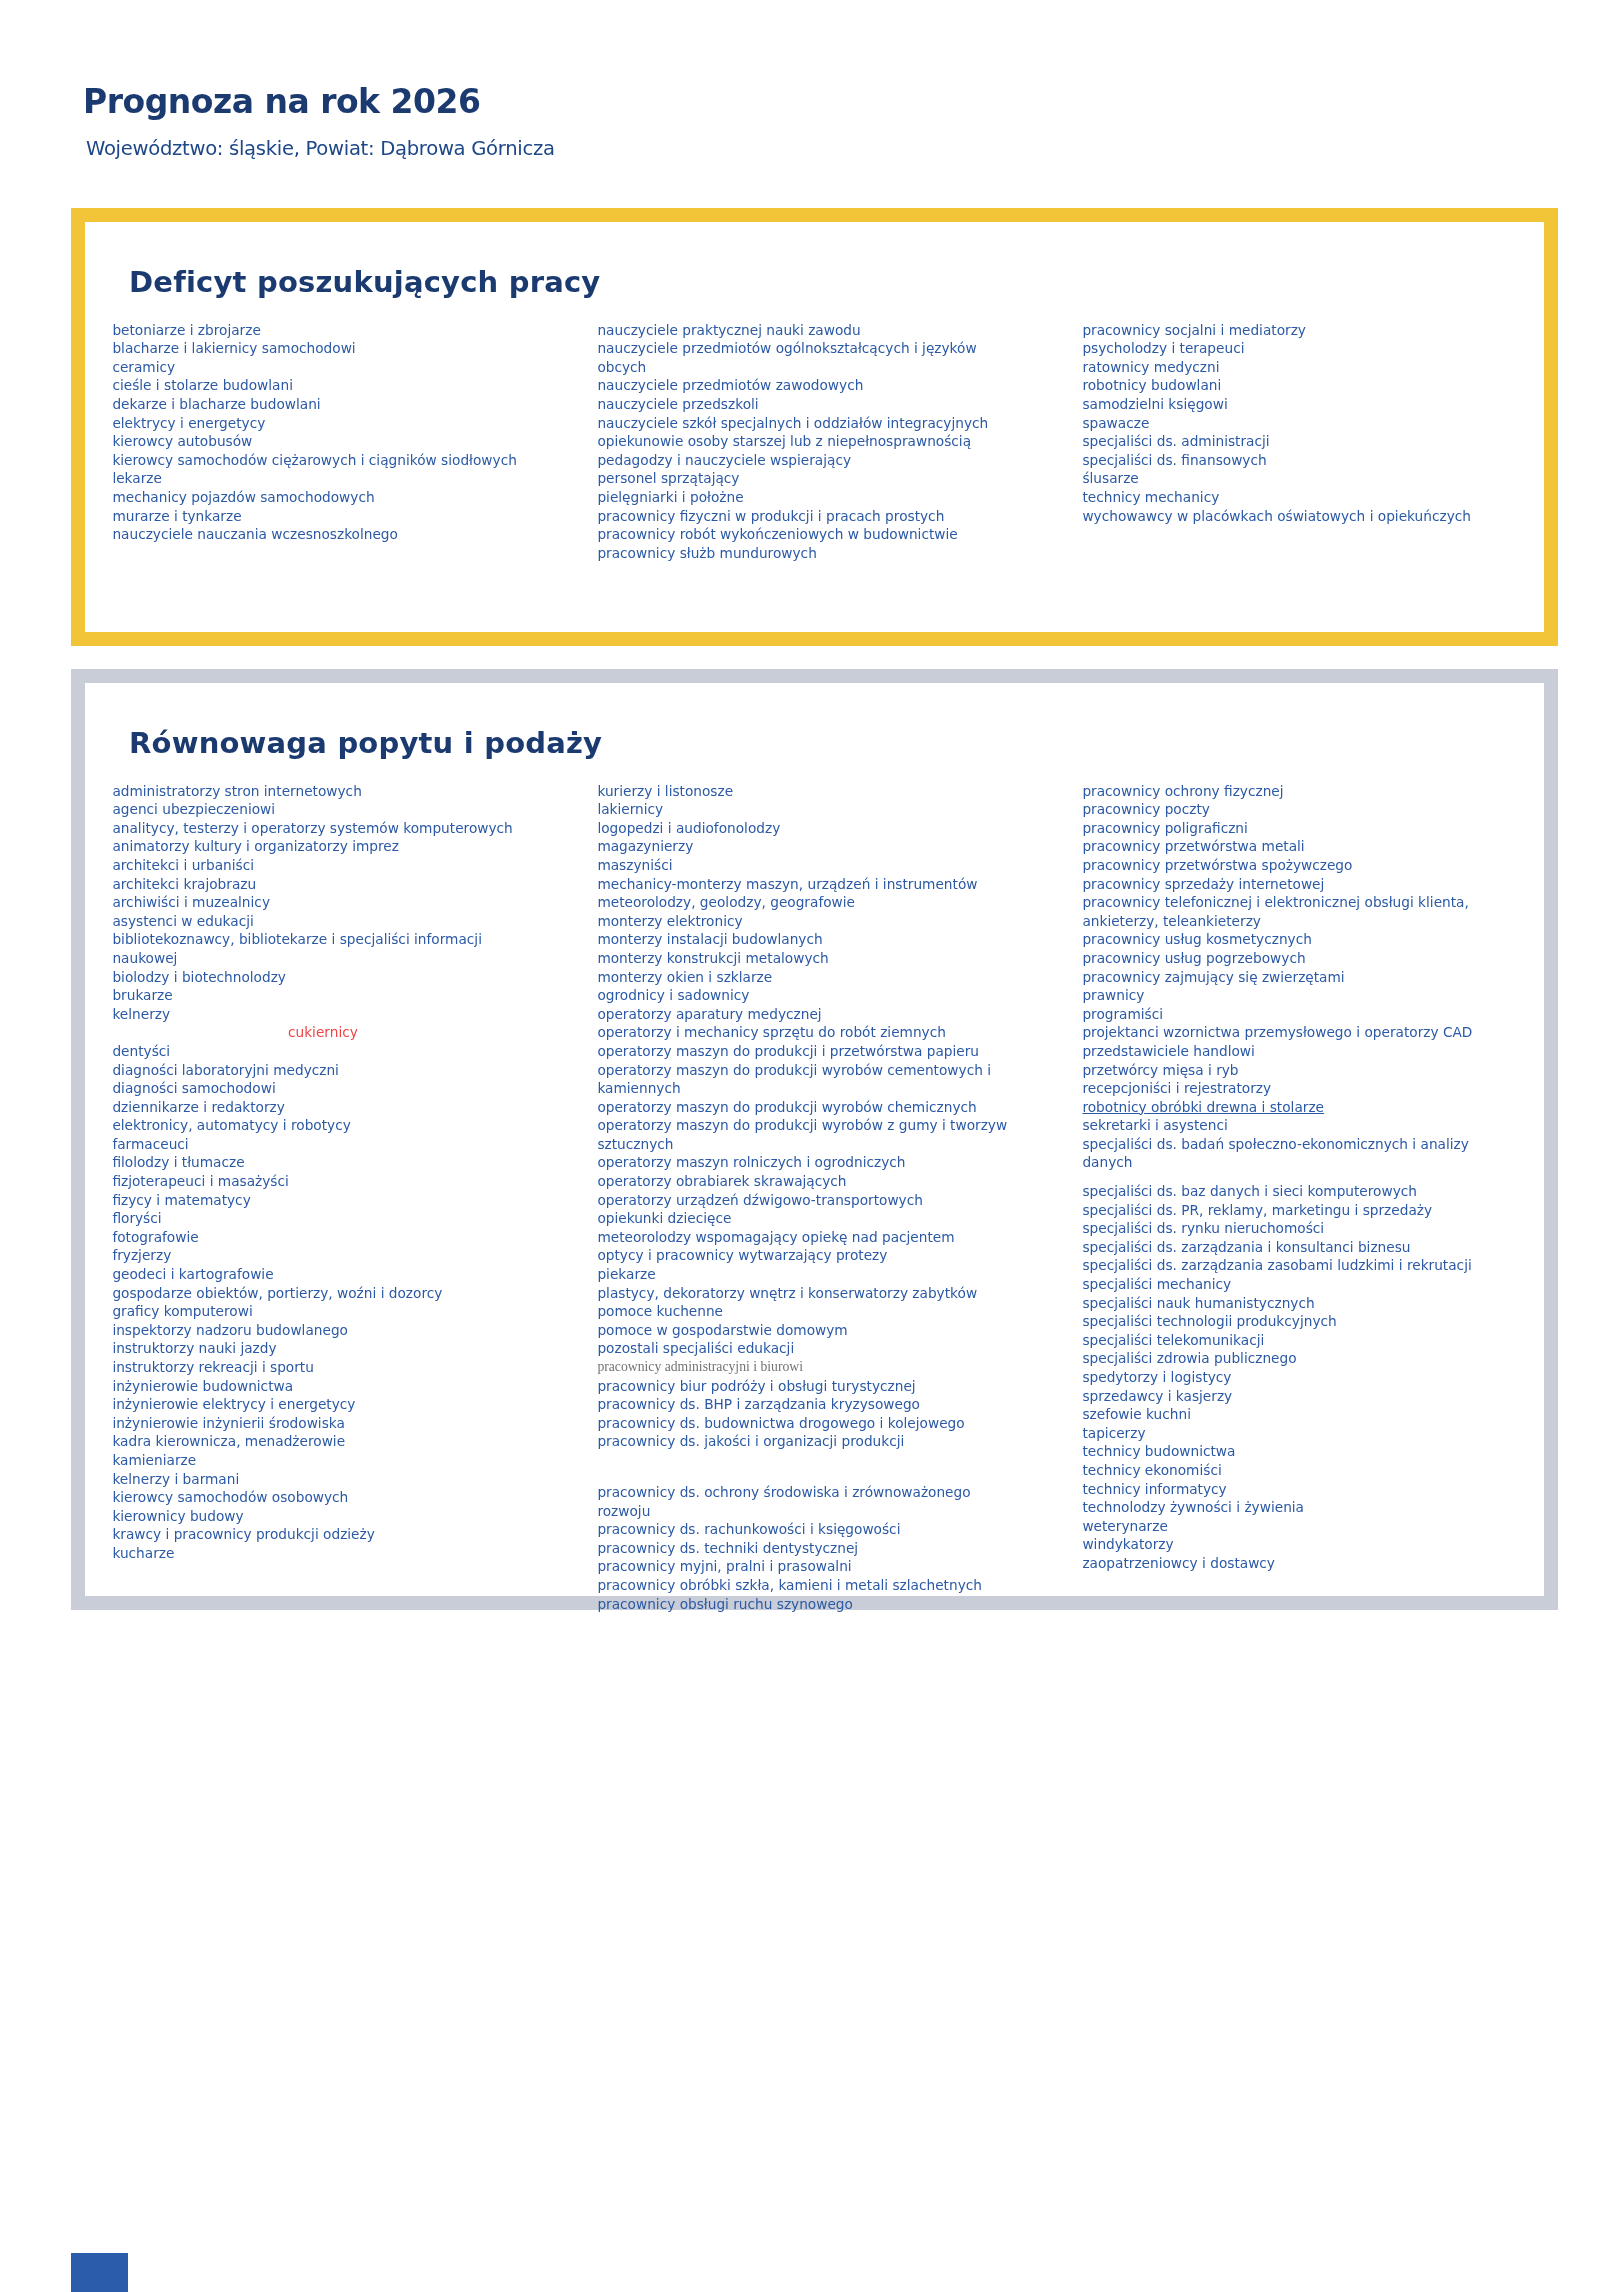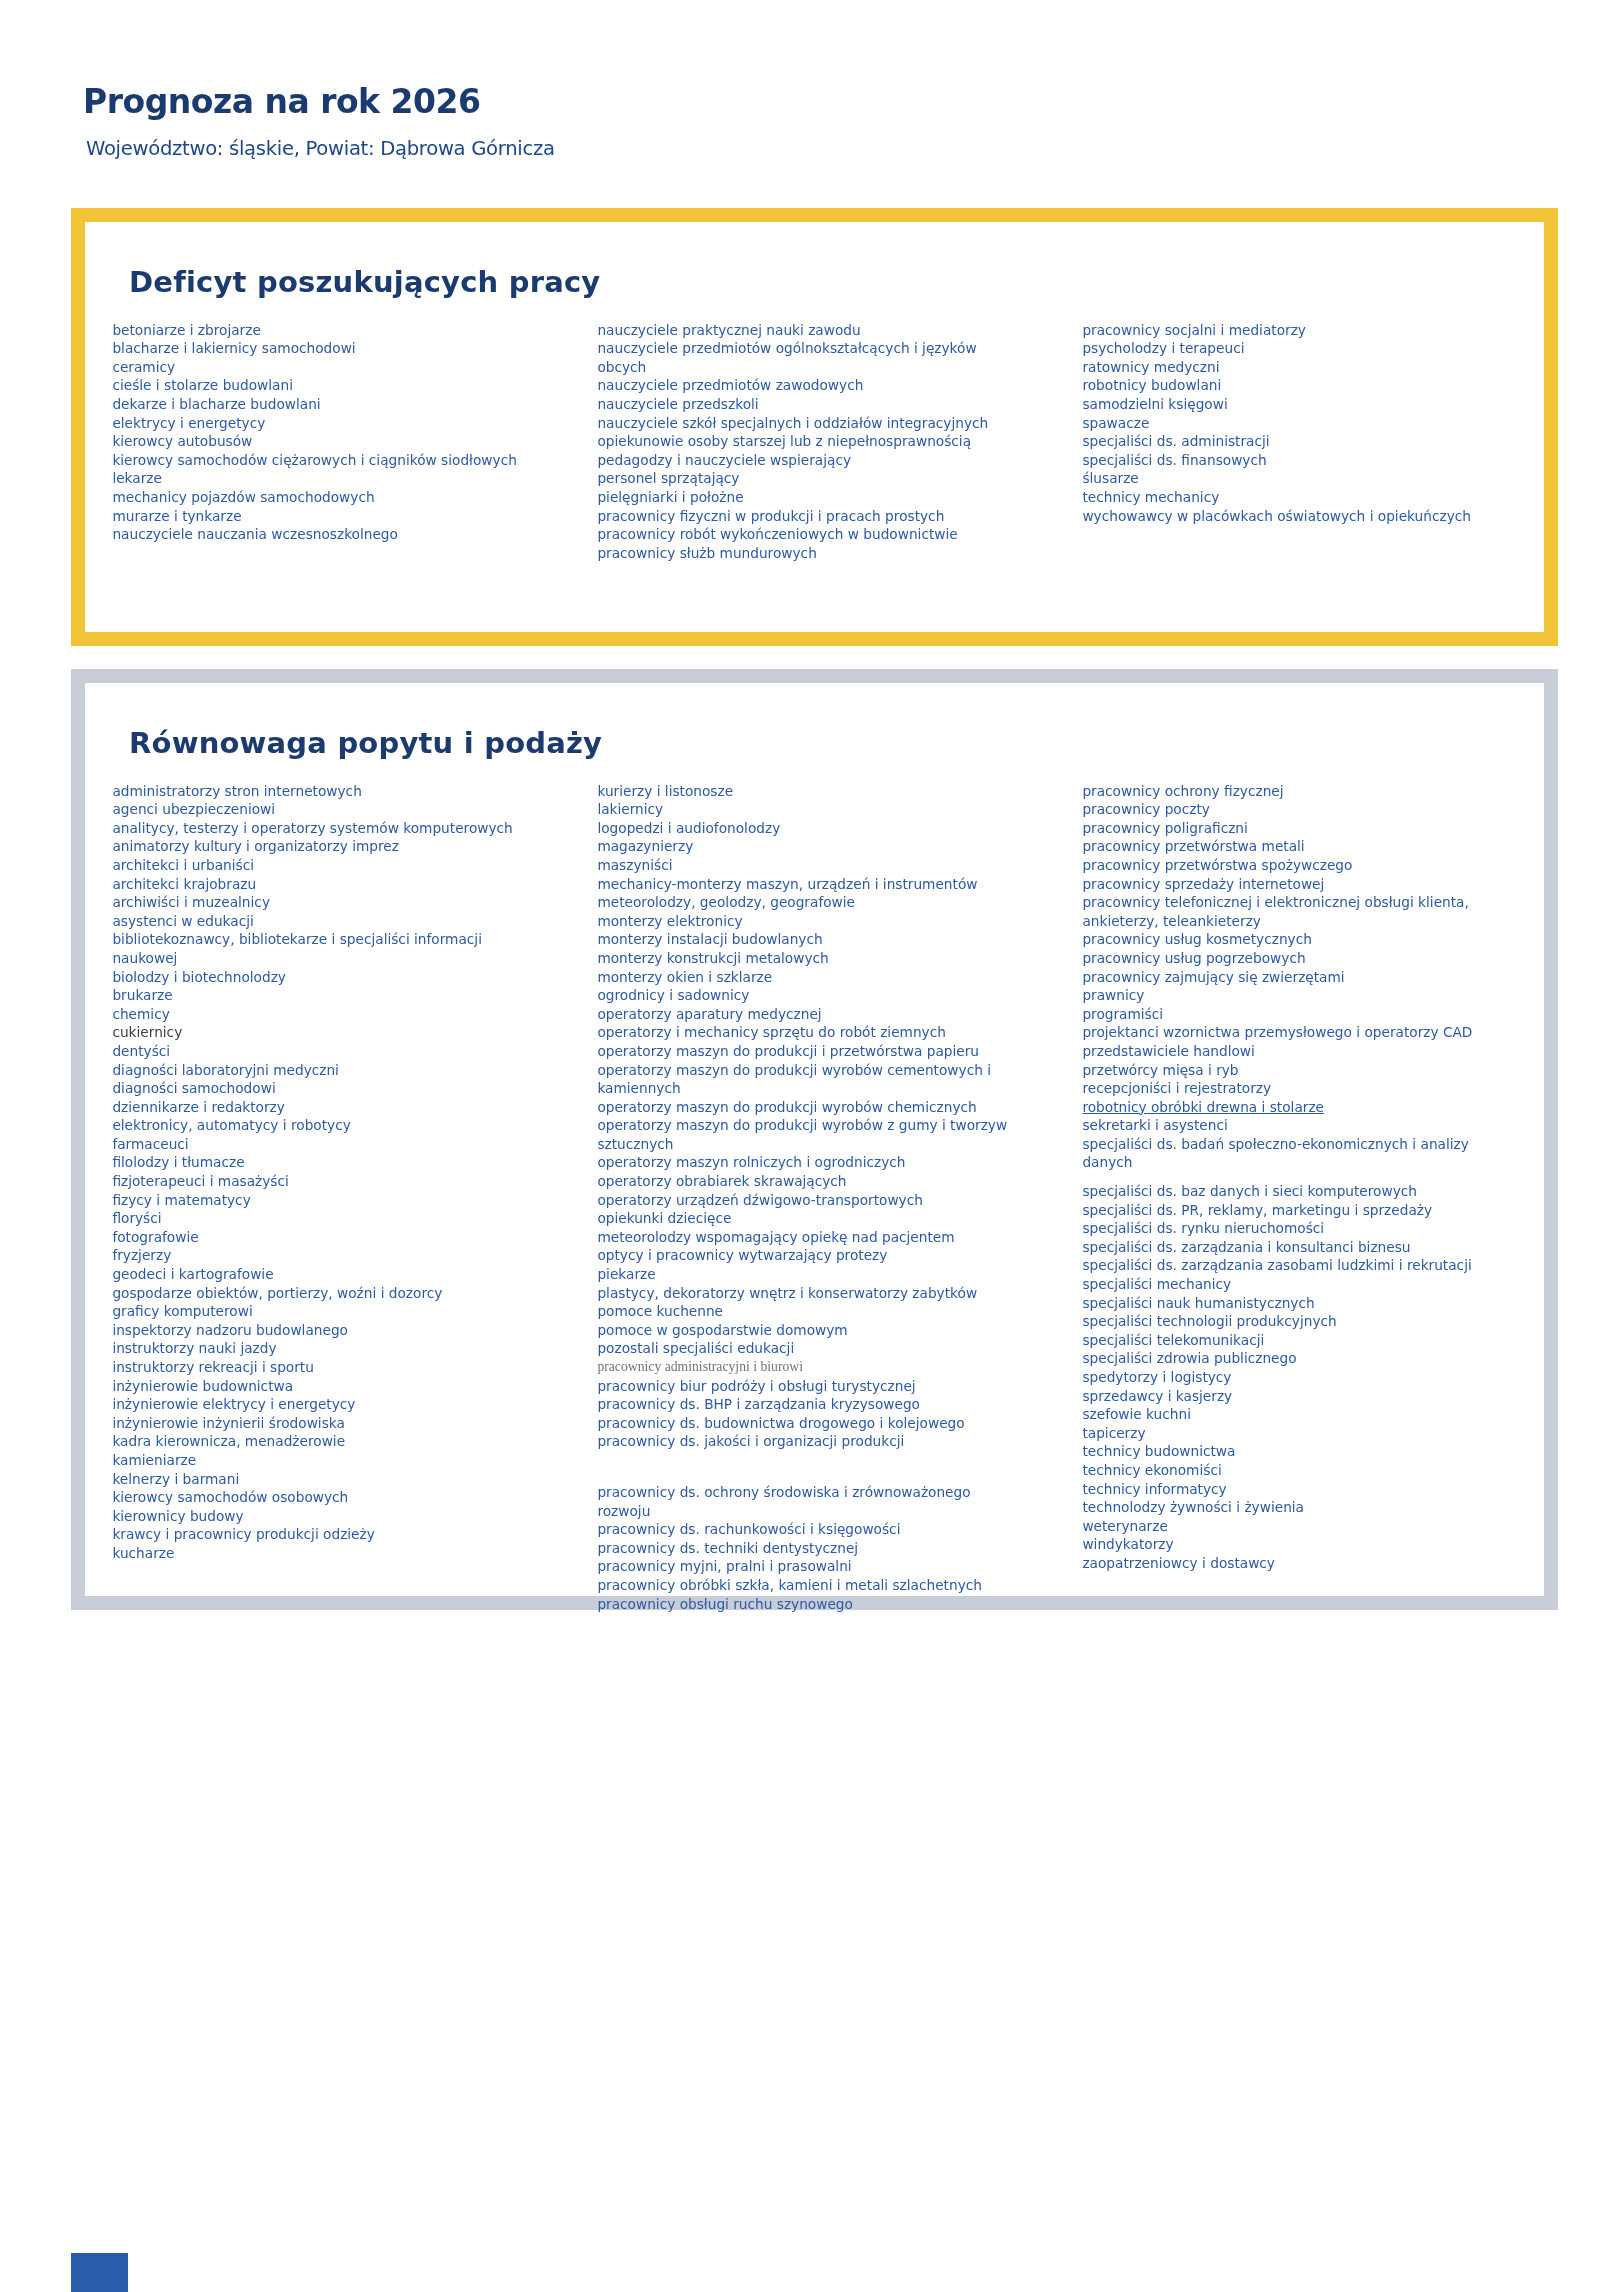--- a/index.html
+++ b/index.html
@@ -109,22 +109,22 @@
         <div class="item" style="color: rgb(43, 89, 165);">agenci ubezpieczeniowi</div>
         <div class="item" style="color: rgb(43, 89, 165);">analitycy, testerzy i operatorzy systemów komputerowych</div>
         <div class="item" style="color: rgb(43, 89, 165);">animatorzy kultury i organizatorzy imprez</div>
         <div class="item" style="color: rgb(43, 89, 165);">architekci i urbaniści</div>
         <div class="item" style="color: rgb(43, 89, 165);">architekci krajobrazu</div>
         <div class="item" style="color: rgb(43, 89, 165);">archiwiści i muzealnicy</div>
         <div class="item" style="color: rgb(43, 89, 165);">asystenci w edukacji</div>
         <div class="item" style="color: rgb(43, 89, 165);">bibliotekoznawcy, bibliotekarze i specjaliści informacji naukowej</div>
         <div class="item" style="color: rgb(43, 89, 165);">biolodzy i biotechnolodzy</div>
         <div class="item" style="color: rgb(43, 89, 165);">brukarze</div>
-        <div class="item" style="color: rgb(43, 89, 165);">chemicy</div>
-        <div class="item" style="color: #404040;">cukiernicy</div>
+        <div class="item" style="color: rgb(43, 89, 165);">kelnerzy</div>
+        <div class="item" style="color: #ef4444; text-align: center;">cukiernicy</div>
         <div class="item" style="color: rgb(43, 89, 165);">dentyści</div>
         <div class="item" style="color: rgb(43, 89, 165);">diagności laboratoryjni medyczni</div>
         <div class="item" style="color: rgb(43, 89, 165);">diagności samochodowi</div>
         <div class="item" style="color: rgb(43, 89, 165);">dziennikarze i redaktorzy</div>
         <div class="item" style="color: rgb(43, 89, 165);">elektronicy, automatycy i robotycy</div>
         <div class="item" style="color: rgb(43, 89, 165);">farmaceuci</div>
         <div class="item" style="color: rgb(43, 89, 165);">filolodzy i tłumacze</div>
         <div class="item" style="color: rgb(43, 89, 165);">fizjoterapeuci i masażyści</div>
         <div class="item" style="color: rgb(43, 89, 165);">fizycy i matematycy</div>
         <div class="item" style="color: rgb(43, 89, 165);">floryści</div>

